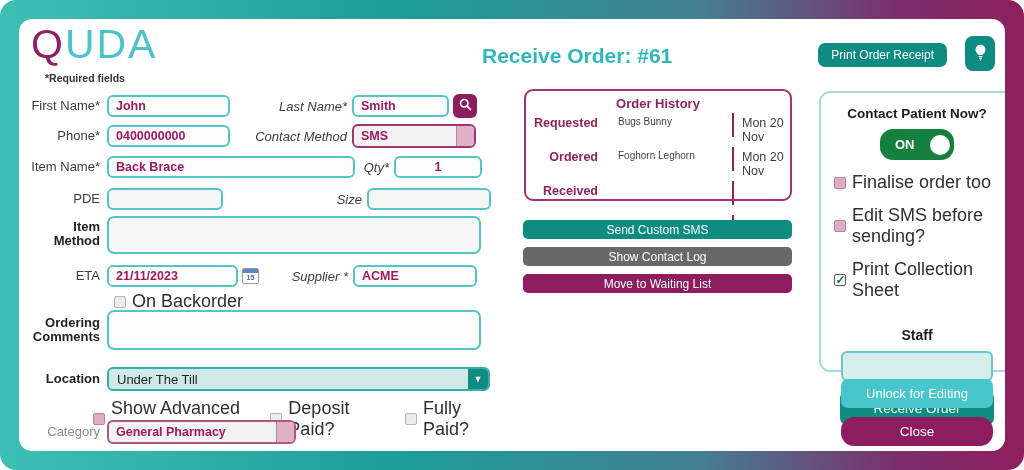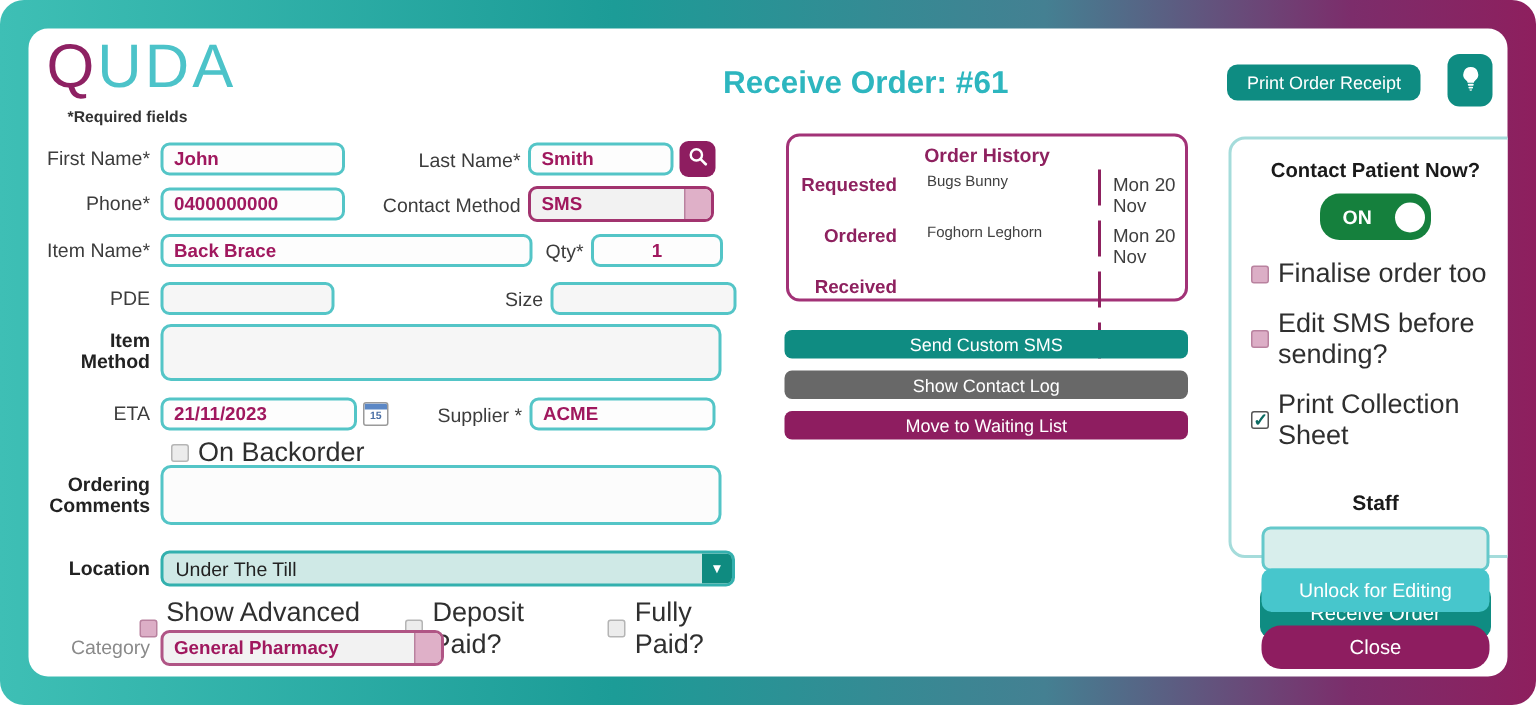--- a/index.html
+++ b/index.html
@@ -26,21 +26,21 @@
   .row { position:absolute; left:0; display:flex; align-items:center; width:466px; }
   .lbl { width:82px; text-align:right; padding-right:7px; font-size:13px; color:#3c3c3c; flex:none; line-height:1.05; }
   .lbl.bold { font-weight:700; color:#222; }
   .lbl.gray { color:#8a8a8a; }
   .fld {
     height:22px; border:2px solid #54c5c7; border-radius:6px; background:#fdfdfd;
     font-size:12.5px; font-weight:700; color:#a0185e; padding:0 7px; font-family:inherit; outline:none;
   }
   .fld.empty { background:#f6f6f6; }
   .ta { border:2px solid #54c5c7; border-radius:7px; background:#f6f6f6; resize:none; outline:none; font-family:inherit; font-size:12.5px; padding:4px 6px; color:#a0185e; }
-  .lbl2 { text-align:right; font-size:13px; color:#3c3c3c; padding-right:5px; }
+  .lbl2 { text-align:right; font-size:13px; color:#3c3c3c; padding-right:5px;font-style:italic; }
   .search-btn { width:24px; height:24px; margin-left:4px; background:#8e1d60; border-radius:6px; display:flex; align-items:center; justify-content:center; flex:none; }
   .sel-maroon { display:flex; align-items:center; height:24px; width:124px; border:2px solid #a2346f; border-radius:6px; background:#f2f2f2; overflow:hidden; }
   .sel-maroon .val { flex:1; font-size:12.5px; font-weight:700; color:#a0185e; padding-left:7px; }
   .sel-maroon .pink-block { width:18px; height:100%; background:#dfb0c8; border-left:1px solid #b9829f; }
   .cal-icon { width:17px; height:16px; margin-left:4px; border:1px solid #9a9a9a; border-radius:2px; background:#fff; flex:none; position:relative; overflow:hidden; }
   .cal-icon .bar { height:4px; background:#5b87c5; }
   .cal-icon .day { font-size:7px; color:#4a6fa5; text-align:center; line-height:10px; font-weight:700; }
   .cb { width:12px; height:12px; border:1px solid #b5b5b5; background:#ececec; border-radius:2px; flex:none; margin-right:6px; position:relative; }
   .cb.pink { background:#dcaec6; border-color:#b9829f; }
   .cb.checked { background:#fff; border-color:#555; }

